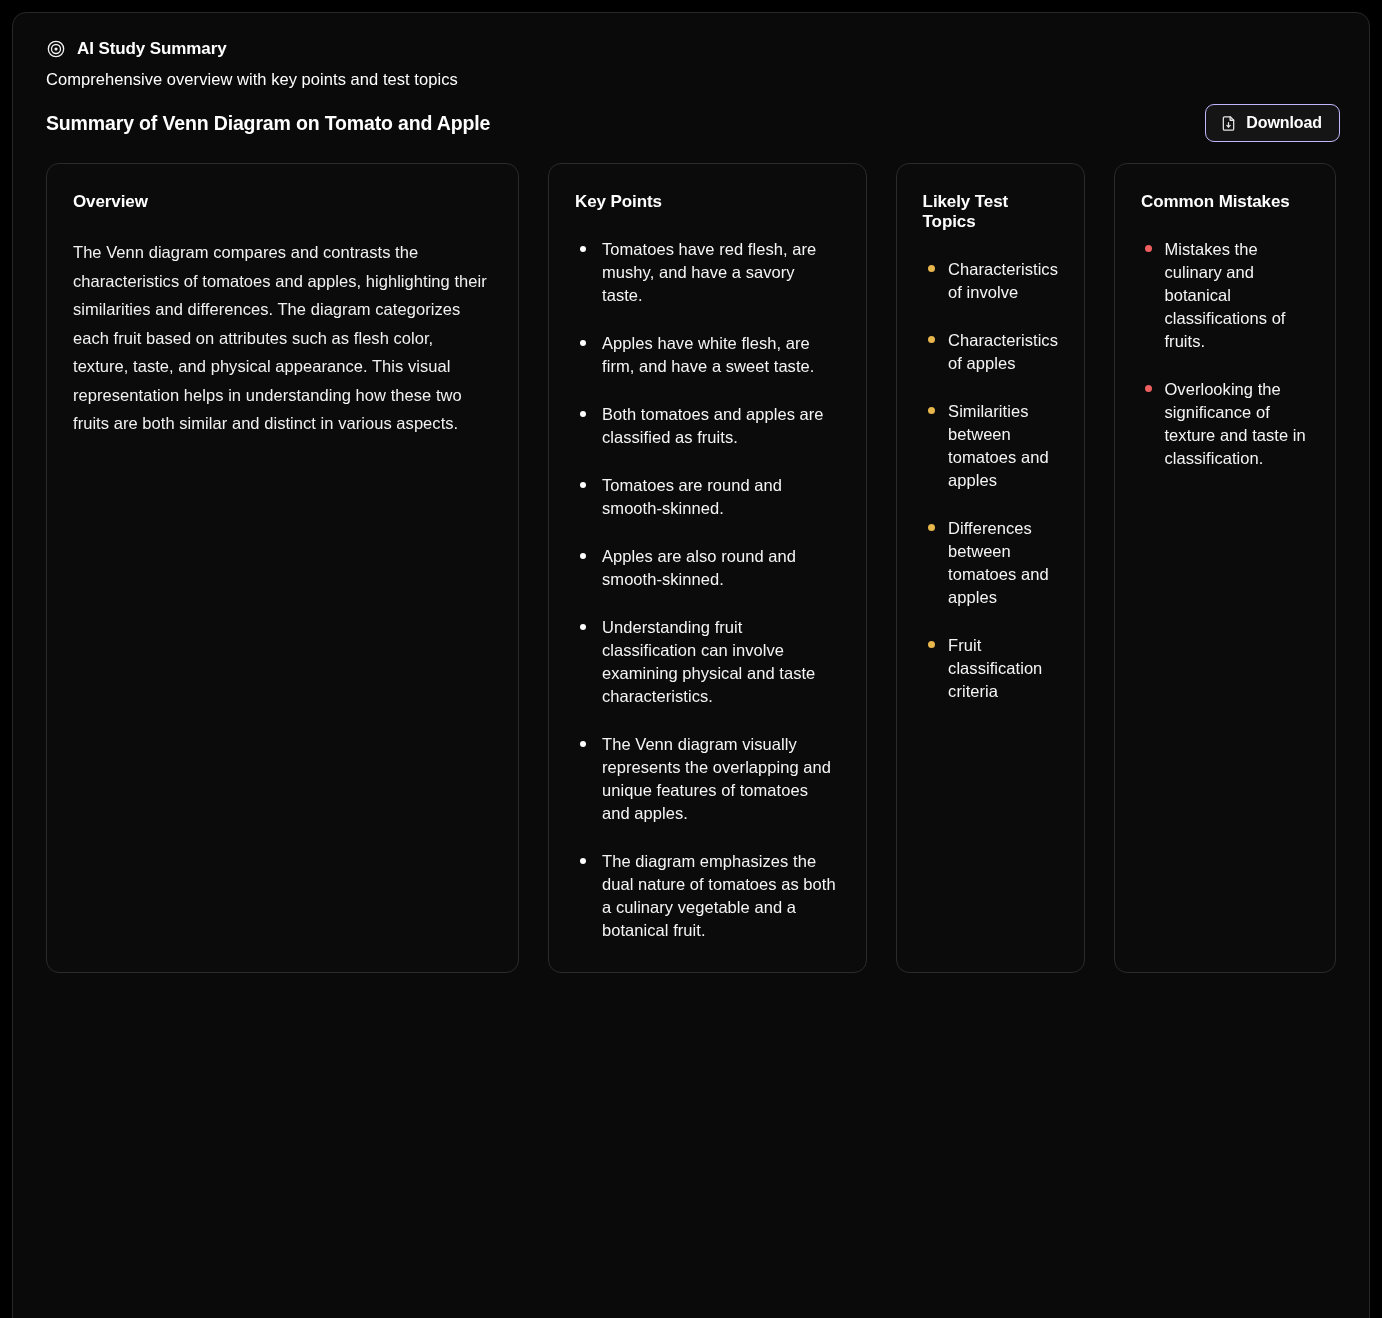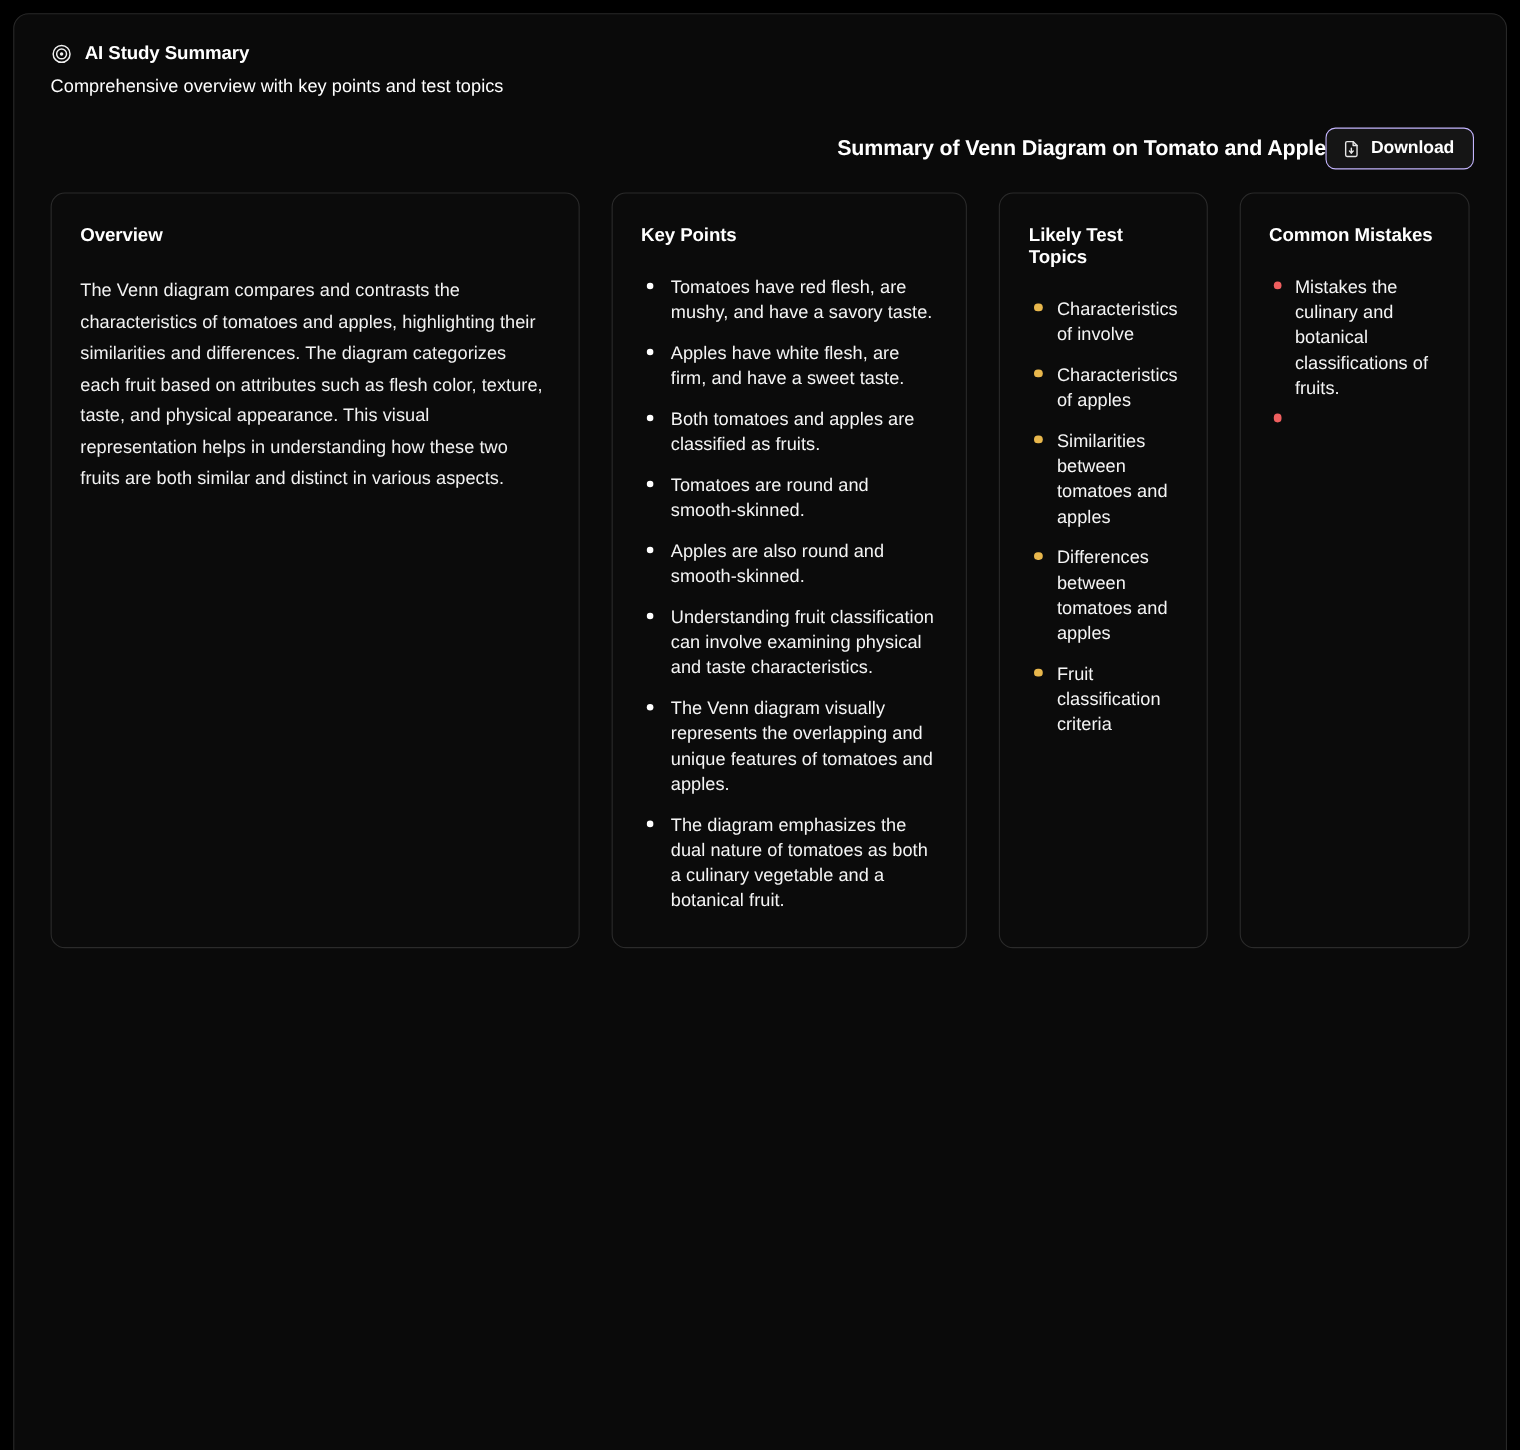--- a/index.html
+++ b/index.html
@@ -53,26 +53,26 @@
   .app-subtitle {
     margin-top: 11px;
     padding-left: 11px;
     font-size: 16.5px;
     color: #ffffff;
     letter-spacing: 0.05px;
   }
 
   
   .title-bar {
-    margin-top: 27px;
+    margin-top: 15px;
     padding-left: 11px;
     padding-right: 7px;
     display: flex;
     align-items: center;
-    justify-content: flex-end;
+    justify-content: space-between;
   }
 
   .doc-title {
     font-size: 19.5px;
     font-weight: bold;
     color: #ffffff;
     letter-spacing: -0.15px;
   }
 
   .download-btn {
@@ -130,21 +130,22 @@
     color: #f2f2f2;
     letter-spacing: 0.05px;
     max-width: 1245px;
   }
 
   .bullet-list {
     margin-top: 26px;
     list-style: none;
     display: flex;
     flex-direction: column;
-    gap: 14px;
+    gap: 25px;
+    align-items: center;
   }
 
   .bullet-item {
     display: flex;
     align-items: baseline;
     gap: 0;
   }
 
   .dot {
     flex: 0 0 auto;
@@ -271,19 +272,20 @@
 
       <section class="card">
         <h2 class="card-title">Common Mistakes</h2>
         <ul class="bullet-list">
           <li class="bullet-item">
             <span class="dot dot-red"></span>
             <span class="bullet-text">Mistakes the culinary and botanical classifications of fruits.</span>
           </li>
           <li class="bullet-item">
             <span class="dot dot-red"></span>
+            <span class="bullet-text">Overlooking the significance of texture and taste in classification.</span>
           </li>
         </ul>
       </section>
 
     </div>
   </div>
 </div>
 
 </body></html>

